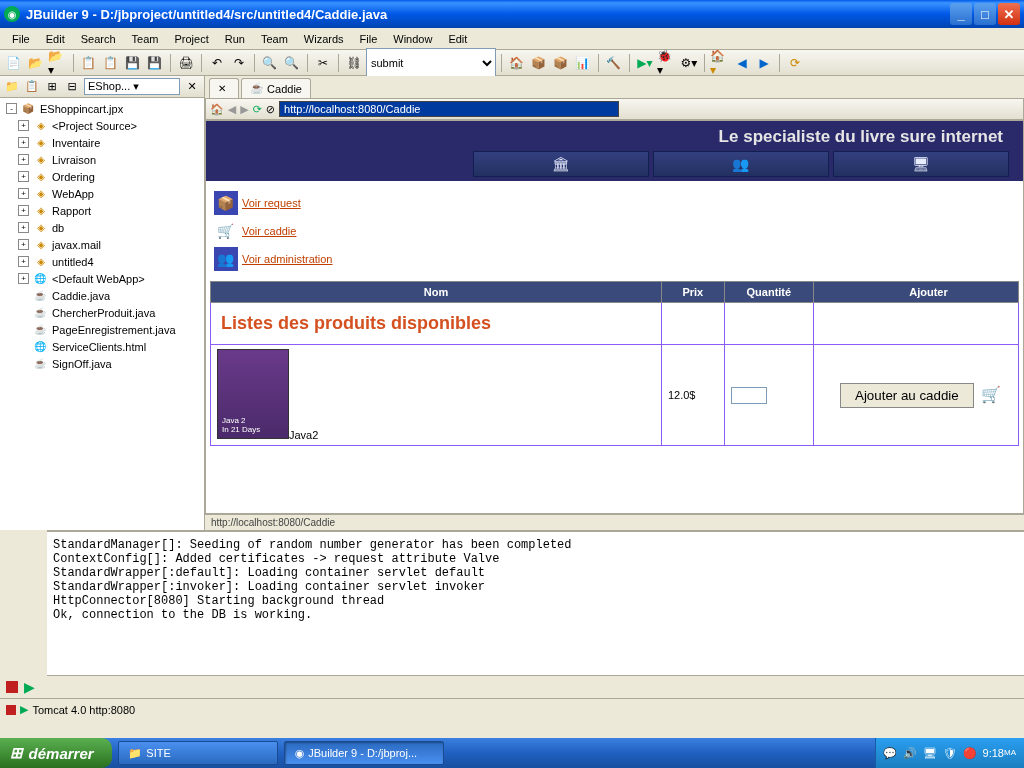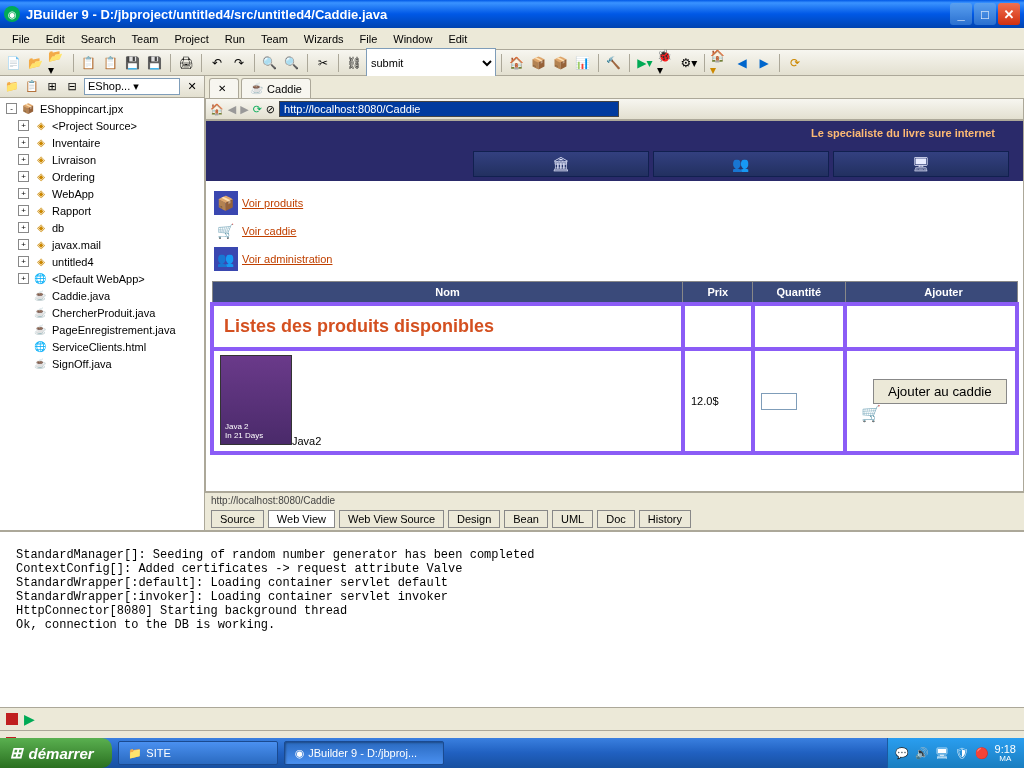--- a/index.html
+++ b/index.html
@@ -45,59 +45,59 @@
 .tabs { height: 22px; display: flex; align-items: flex-end; padding-left: 4px; gap: 2px; }
 .tab { height: 20px; background: #f7f6f0; border: 1px solid #aca899; border-bottom: none; padding: 2px 8px; display: flex; align-items: center; gap: 3px; border-radius: 3px 3px 0 0; }
 .tab .close-x { font-size: 10px; margin-right: 4px; }
 .browser-bar { height: 22px; background: linear-gradient(#f7f6f0,#e3e0d0); border: 1px solid #aca899; display: flex; align-items: center; padding: 0 4px; gap: 4px; }
 .browser-bar input { flex: 0 0 340px; background: #003a9f; color: white; border: 1px solid #444; padding: 1px 4px; font-size: 11px; }
 .content-frame { flex: 1; background: white; border: 1px solid #aca899; overflow: auto; }
 
 
 .web-header { height: 60px; background: #2a2a6a; display: flex; align-items: center; position: relative; }
 .web-logo { color: white; font-family: Georgia, serif; font-size: 36px; padding-left: 60px; letter-spacing: 1px;}
-.web-tagline { position: absolute; right: 28px; top: 6px; color: #fdba74; font-size: 11px; font-weight: bold;}
+.web-tagline { position: absolute; right: 20px; top: 6px; color: #e5e5e5; font-size: 17px; font-weight: bold;}
 .web-navstrip { position: absolute; right: 14px; top: 30px; display: flex; gap: 4px; }
 .web-navstrip .ns { width: 176px; height: 26px; background: linear-gradient(#334080,#223060); border: 1px solid #112050; display:flex; align-items:center; justify-content:center; color:#e8ecff; font-size:14px; }
 .web-links { padding: 8px; }
 .web-links .wl { display: flex; align-items: center; gap: 4px; height: 28px; }
 .web-links .wl .wicon { width: 24px; height: 24px; background: #3a47b0; display: inline-flex; align-items: center; justify-content: center; color: white; font-size: 14px; }
 .web-links .wl .wicon.cart { background: white; color: #b02020; }
 .web-links .wl a { color: #c04000; text-decoration: underline; }
 .prod-table { border-collapse: collapse; margin: 0 4px; width: calc(100% - 8px); }
 .prod-table th { background: #3a4a7a; color: white; padding: 4px 6px; border: 1px solid #888; font-weight: bold; }
-.prod-table th.ajouter { width: 172px; padding-left: 31px; }
-.prod-table td { border: 4px solid #8b5cf6; padding: 4px 6px; vertical-align: middle; }
+.prod-table th.ajouter { width: 205px; padding-left: 31px; }
+.prod-table td { border: 1px solid #8b5cf6; padding: 4px 6px; vertical-align: middle; }
 .prod-table .subhead { color: #d45020; font-size: 18px; font-weight: bold; padding: 10px; }
 .prod-table .book-img { width: 72px; height: 90px; background: linear-gradient(#6a3a8a,#4a2a6a); display: inline-block; border: 1px solid #333; position: relative; }
 .prod-table .book-img::after { content: 'Java 2\A In 21 Days'; white-space: pre; position: absolute; bottom: 4px; left: 4px; color: white; font-size: 8px; }
 .prod-table input.qty { width: 36px; border: 1px solid #7f9db9; }
 .prod-table button.add { padding: 4px 14px; border: 1px solid #888; background: #ece9d8; margin-left: 20px; }
 .prod-table .cart-glyph { margin-left: 8px; font-size: 16px; }
 .status-url { background: #ece9d8; border-top: 1px solid #aca899; padding: 2px 6px; font-size: 10px; color: #444; }
 .bottom-tabs { height: 22px; display: flex; align-items: center; padding: 2px 6px; gap: 4px; background: #ece9d8; }
 .bottom-tabs .btab { border: 1px solid #888; padding: 2px 8px; background: #ece9d8; font-size: 11px; }
 .bottom-tabs .btab.active { background: white; }
 
 
-.console { height: 178px; background: white; border-top: 2px solid #aca899; font-family: 'Courier New', monospace; font-size: 12px; padding: 16px; overflow: auto; white-space: pre; color: #000; position: relative; border-bottom: 1px solid #aca899;}
+.console { height: 146px; background: white; border-top: 2px solid #aca899; font-family: 'Courier New', monospace; font-size: 12px; padding: 6px; overflow: auto; white-space: pre; color: #000; position: relative; border-bottom: 1px solid #aca899; margin-left: 47px;}
 .run-controls { height: 22px; background: #ece9d8; display: flex; align-items: center; padding: 0 6px; gap: 6px; }
 .run-controls .stop { width: 12px; height: 12px; background: #c02020; }
 .run-controls .play { color: #0a5; font-size: 14px; }
 .server-tab { height: 22px; background: #ece9d8; display: flex; align-items: center; padding: 0 6px; gap: 4px; border-top: 1px solid #aca899;}
 .server-tab .blk { width: 10px; height: 10px; background: #c02020; }
 .server-tab .grn { color: #0a5; }
 
 
 .taskbar { position: absolute; bottom: 0; left: 0; right: 0; height: 30px; background: linear-gradient(to bottom, #3a80e0 0%, #2060c0 50%, #1850a0 100%); display: flex; align-items: center; }
 .taskbar .start { height: 30px; background: linear-gradient(to bottom, #5ab050 0%, #2a7020 100%); color: white; font-style: italic; font-weight: bold; padding: 0 18px 0 10px; display: flex; align-items: center; border-radius: 0 10px 10px 0; font-size: 15px; gap: 6px; }
 .taskbar .task-btn { height: 24px; background: linear-gradient(#4a90f0,#2a6ac0); border: 1px solid #1a4a90; color: white; padding: 0 10px; margin-left: 6px; display: flex; align-items: center; gap: 4px; border-radius: 2px; font-size: 11px; min-width: 160px; }
 .taskbar .task-btn.active { background: linear-gradient(#2a6ac0,#4a90f0); box-shadow: inset 1px 1px 2px rgba(0,0,0,0.3); }
 .taskbar .tray { margin-left: auto; height: 30px; background: linear-gradient(#2a9ef0,#1a7ec0); display: flex; align-items: center; padding: 0 8px; gap: 6px; color: white; font-size: 11px; border-left: 1px solid #1a5aa0;}
-.taskbar .tray .clock { display: flex; flex-direction: column; align-items: center; line-height: 1; }
+.taskbar .tray .clock { display: flex; flex-direction: row; align-items: center; line-height: 1; }
 </style>
 </head>
 <body>
 
 <div class="titlebar">
   <span class="app-icon">◉</span>
   <span class="title-text">JBuilder 9 - D:/jbproject/untitled4/src/untitled4/Caddie.java</span>
   <div class="win-btns">
     <div class="win-btn min">_</div>
     <div class="win-btn max">□</div>
@@ -278,21 +278,21 @@
         <span class="web-tagline">Le specialiste du livre sure internet</span>
         <div class="web-navstrip">
           <div class="ns">🏛</div>
           <div class="ns">👥</div>
           <div class="ns">🖥</div>
         </div>
       </div>
       <div class="web-links" id="weblinks">
           <div class="wl">
             <span class="wicon">📦</span>
-            <a>Voir produits</a>
+            <a>Voir request</a>
           </div>
           <div class="wl">
             <span class="wicon cart">🛒</span>
             <a>Voir caddie</a>
           </div>
           <div class="wl">
             <span class="wicon">👥</span>
             <a>Voir administration</a>
           </div>
         </div>
@@ -315,30 +315,20 @@
             <tr>
               <td><span class="book-img"></span><span>Java2</span></td>
               <td>12.0$</td>
               <td><input class="qty" style=""></td>
               <td><button class="add">Ajouter au caddie</button><span class="cart-glyph">🛒</span></td>
             </tr>
           </tbody>
       </table>
     </div>
     <div class="status-url">http://localhost:8080/Caddie</div>
-    <div class="bottom-tabs" id="btabs">
-        <span class="btab">Source</span>
-        <span class="btab active">Web View</span>
-        <span class="btab">Web View Source</span>
-        <span class="btab">Design</span>
-        <span class="btab">Bean</span>
-        <span class="btab">UML</span>
-        <span class="btab">Doc</span>
-        <span class="btab">History</span>
-      </div>
   </div>
 </div>
 
 <div class="console">StandardManager[]: Seeding of random number generator has been completed
 ContextConfig[]: Added certificates -&gt; request attribute Valve
 StandardWrapper[:default]: Loading container servlet default
 StandardWrapper[:invoker]: Loading container servlet invoker
 HttpConnector[8080] Starting background thread
 Ok, connection to the DB is working.</div>
 <div class="run-controls">

